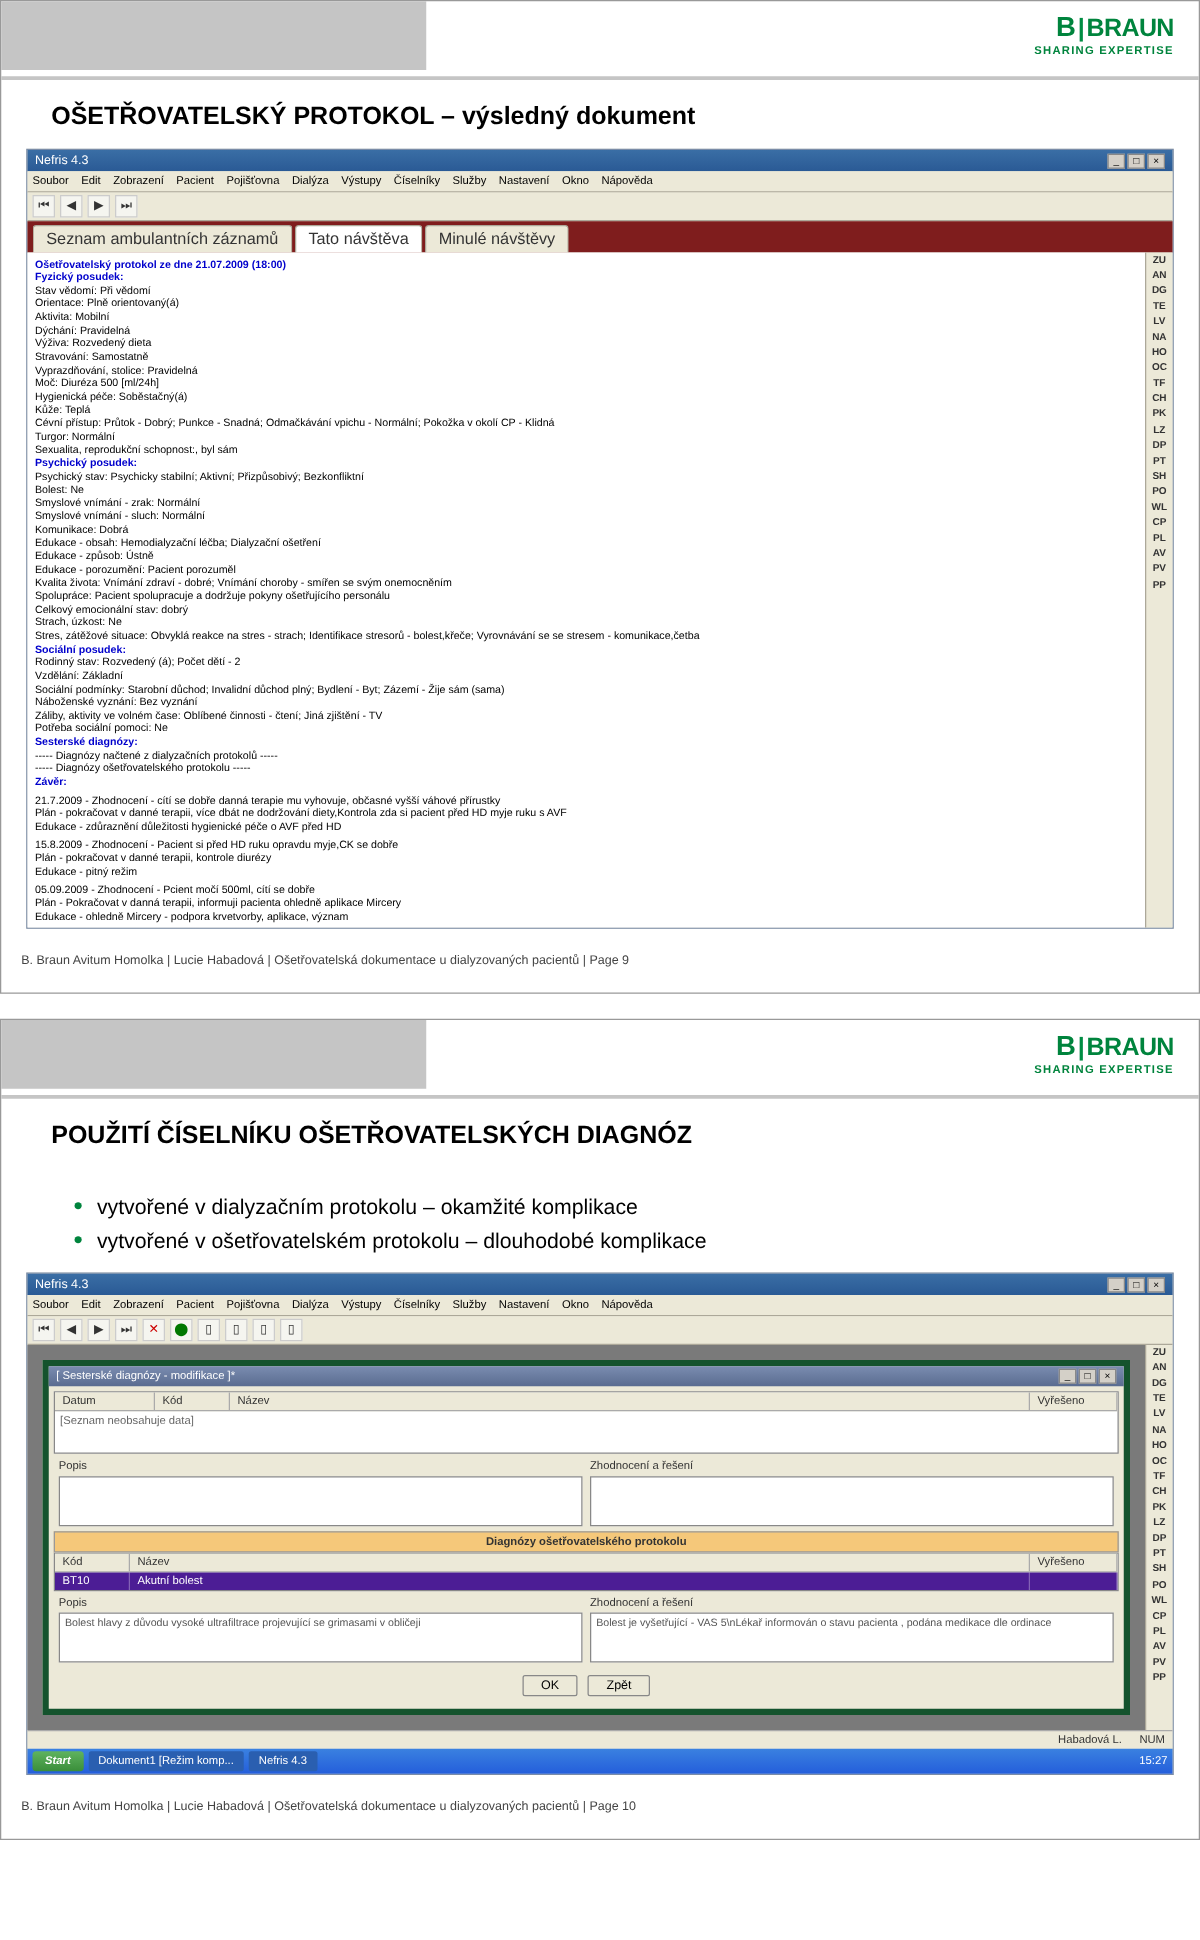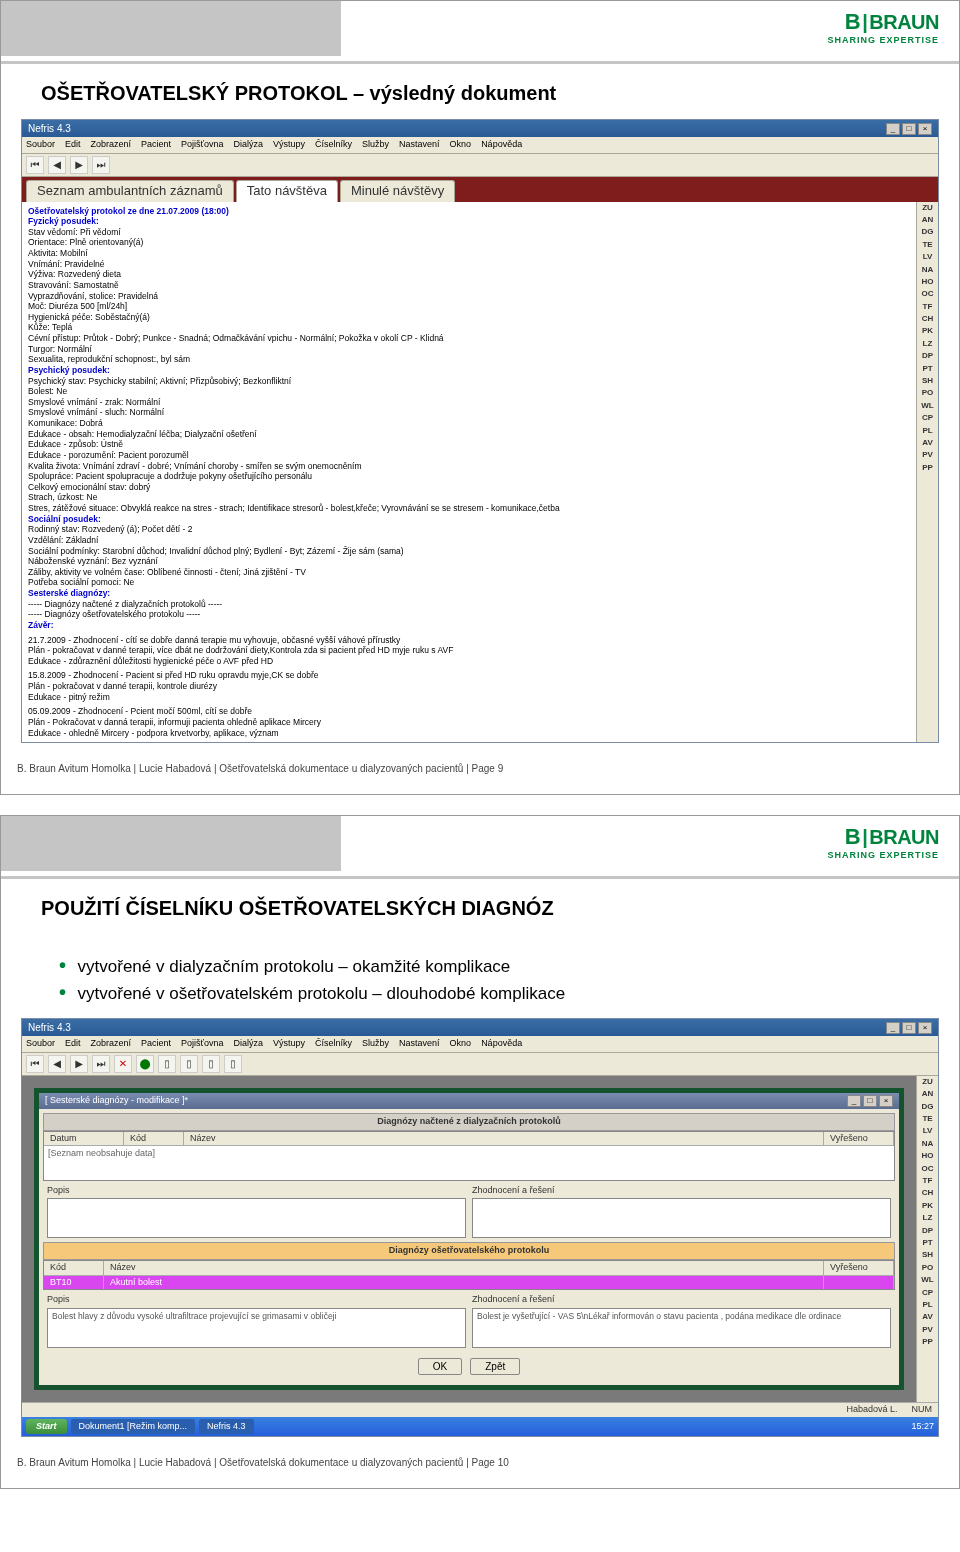--- a/index.html
+++ b/index.html
@@ -273,21 +273,21 @@
     background: #ece9d8;
     border-top: 1px solid #aaa;
     display: flex;
     justify-content: flex-end;
     padding: 1px 6px;
     font-size: 9px;
     gap: 14px;
   }
   .grid-data-row {
     display: flex;
-    background: #d946ef;
+    background: #4c1d95;
     color: #fff;
   }
   .grid-data-row > div {
     padding: 1px 6px;
     border-right: 1px solid rgba(255,255,255,0.3);
     font-size: 9px;
   }
 </style>
 </head>
 <body>
@@ -339,21 +339,21 @@
         <div class="tab selected">Tato návštěva</div>
         <div class="tab">Minulé návštěvy</div>
       </div>
       <div class="content-pane">
         <div class="text-content">
           <div class="line blue">Ošetřovatelský protokol ze dne 21.07.2009 (18:00)</div>
           <div class="line blue">Fyzický posudek:</div>
           <div class="line">Stav vědomí: Při vědomí</div>
           <div class="line">Orientace: Plně orientovaný(á)</div>
           <div class="line">Aktivita: Mobilní</div>
-          <div class="line">Vnímání: Pravidelné</div>
+          <div class="line">Dýchání: Pravidelná</div>
           <div class="line">Výživa: Rozvedený dieta</div>
           <div class="line">Stravování: Samostatně</div>
           <div class="line">Vyprazdňování, stolice: Pravidelná</div>
           <div class="line">Moč: Diuréza 500 [ml/24h]</div>
           <div class="line">Hygienická péče: Soběstačný(á)</div>
           <div class="line">Kůže: Teplá</div>
           <div class="line">Cévní přístup: Průtok - Dobrý; Punkce - Snadná; Odmačkávání vpichu - Normální; Pokožka v okolí CP - Klidná</div>
           <div class="line">Turgor: Normální</div>
           <div class="line">Sexualita, reprodukční schopnost:, byl sám</div>
           <div class="line blue">Psychický posudek:</div>
@@ -486,21 +486,20 @@
           <div class="inner-window">
             <div class="inner-titlebar">
               <span>[ Sesterské diagnózy - modifikace ]*</span>
               <div class="titlebar-btns">
                 <span class="titlebar-btn">_</span>
                 <span class="titlebar-btn">□</span>
                 <span class="titlebar-btn">×</span>
               </div>
             </div>
             <div style="padding:4px;">
-              <div class="section-header">Diagnózy načtené z dialyzačních protokolů</div>
               <div class="grid-area">
                 <div class="grid-header">
                   <div style="width:80px">Datum</div>
                   <div style="width:60px">Kód</div>
                   <div style="flex:1">Název</div>
                   <div style="width:70px">Vyřešeno</div>
                 </div>
                 <div style="padding:2px 4px;color:#666">[Seznam neobsahuje data]</div>
               </div>
               <div class="fields-row">

